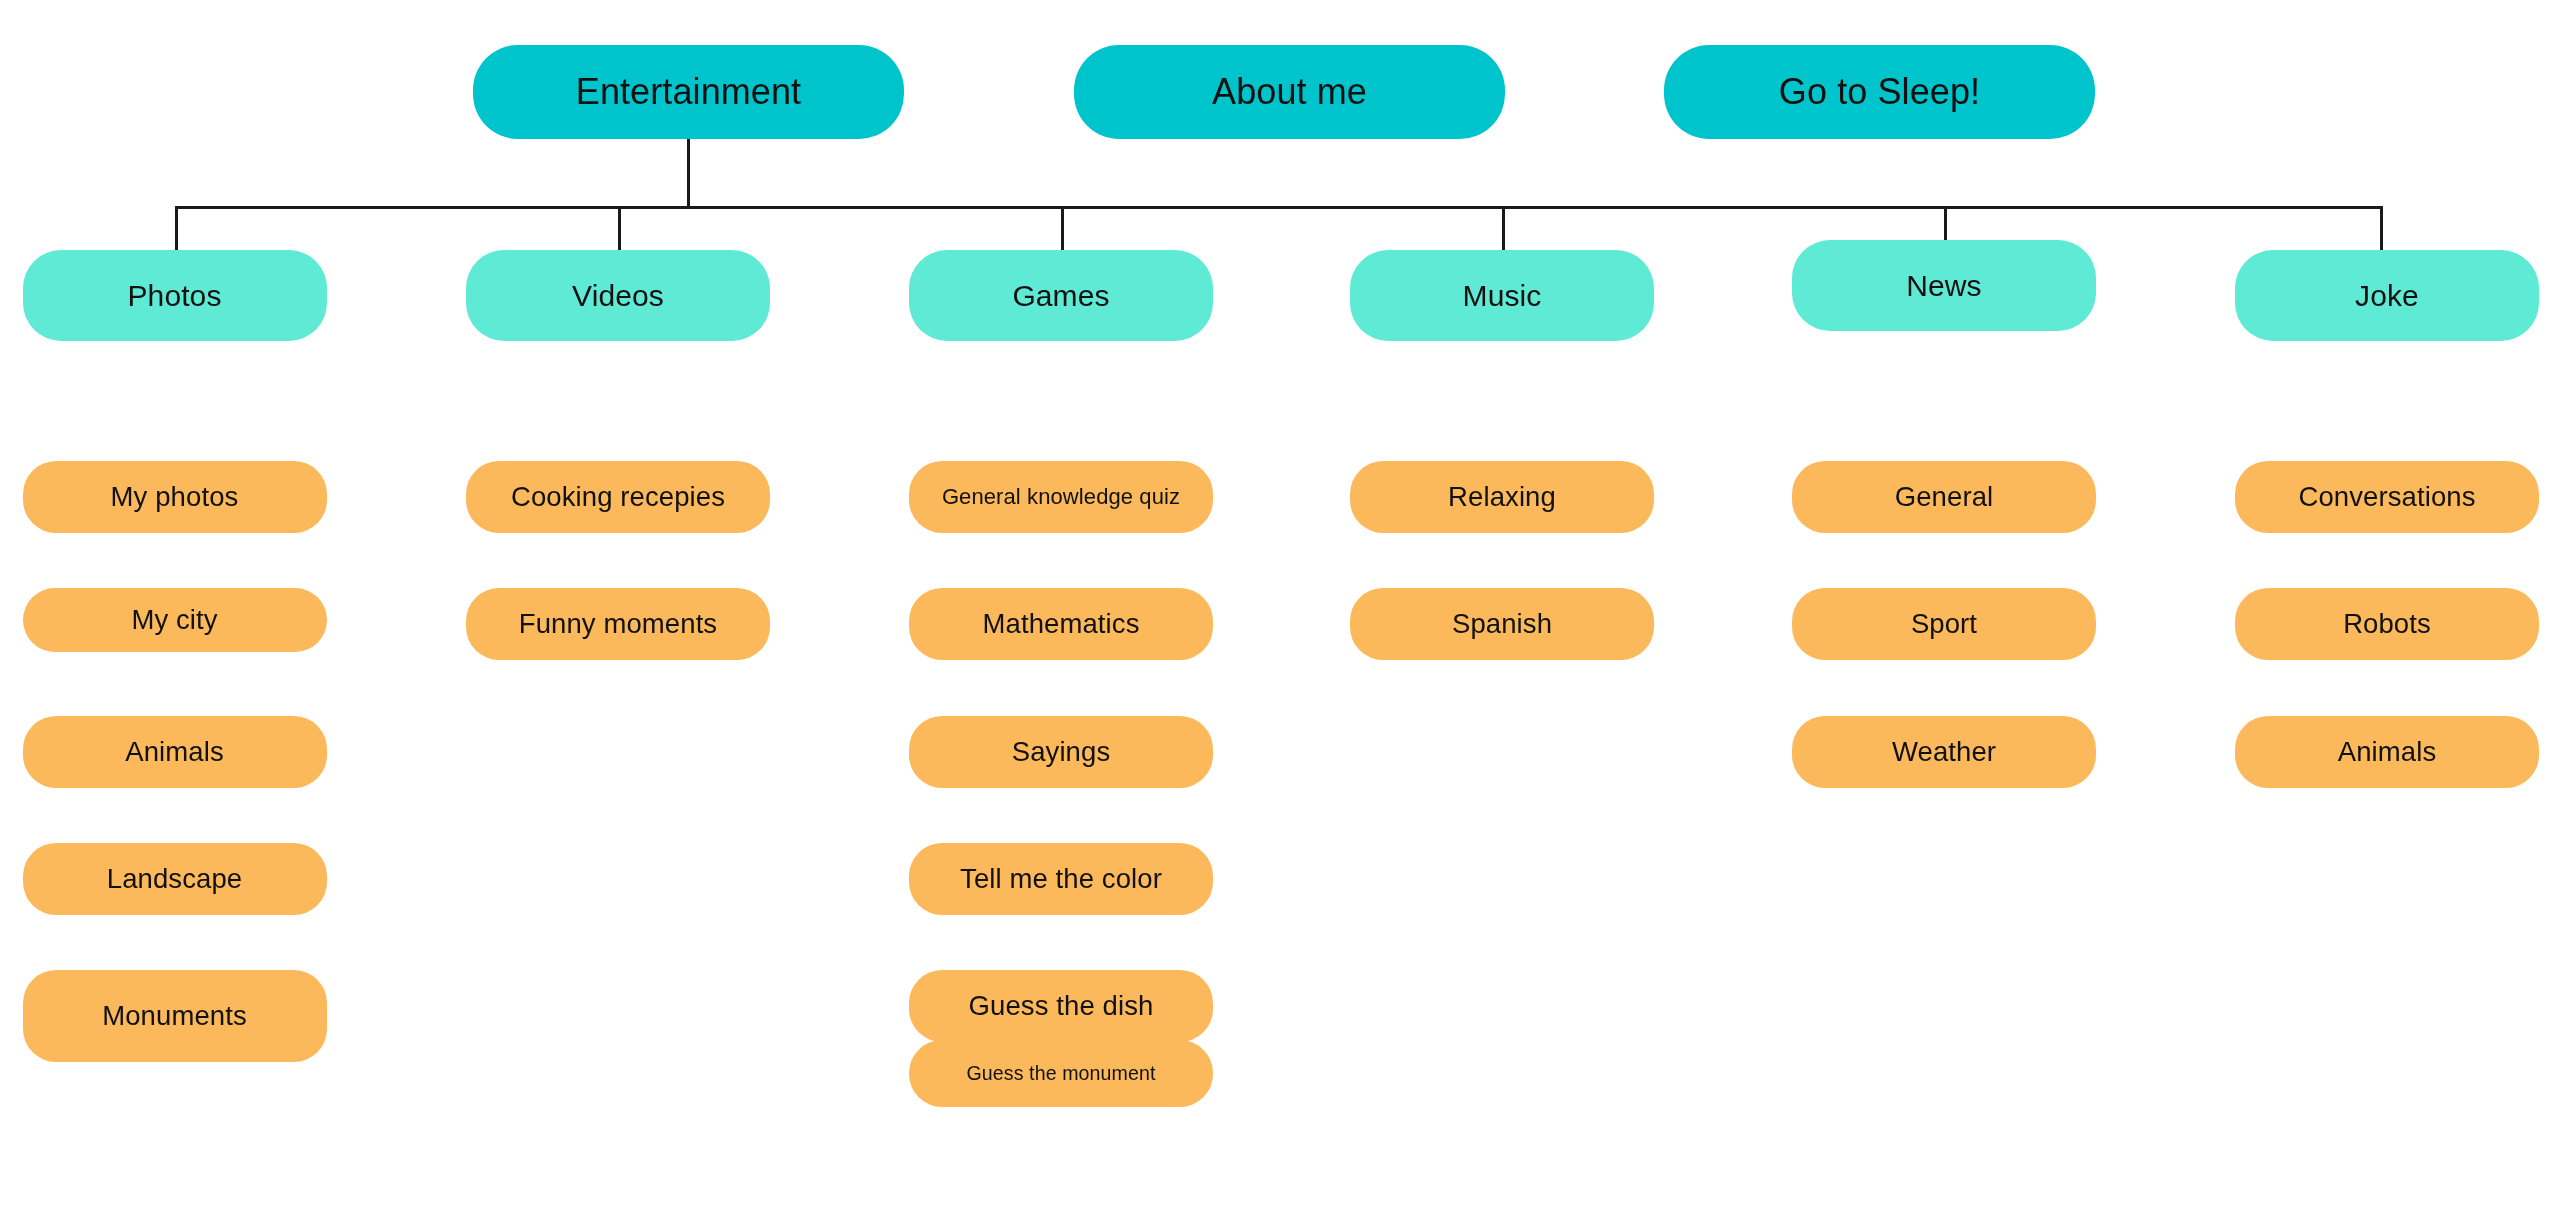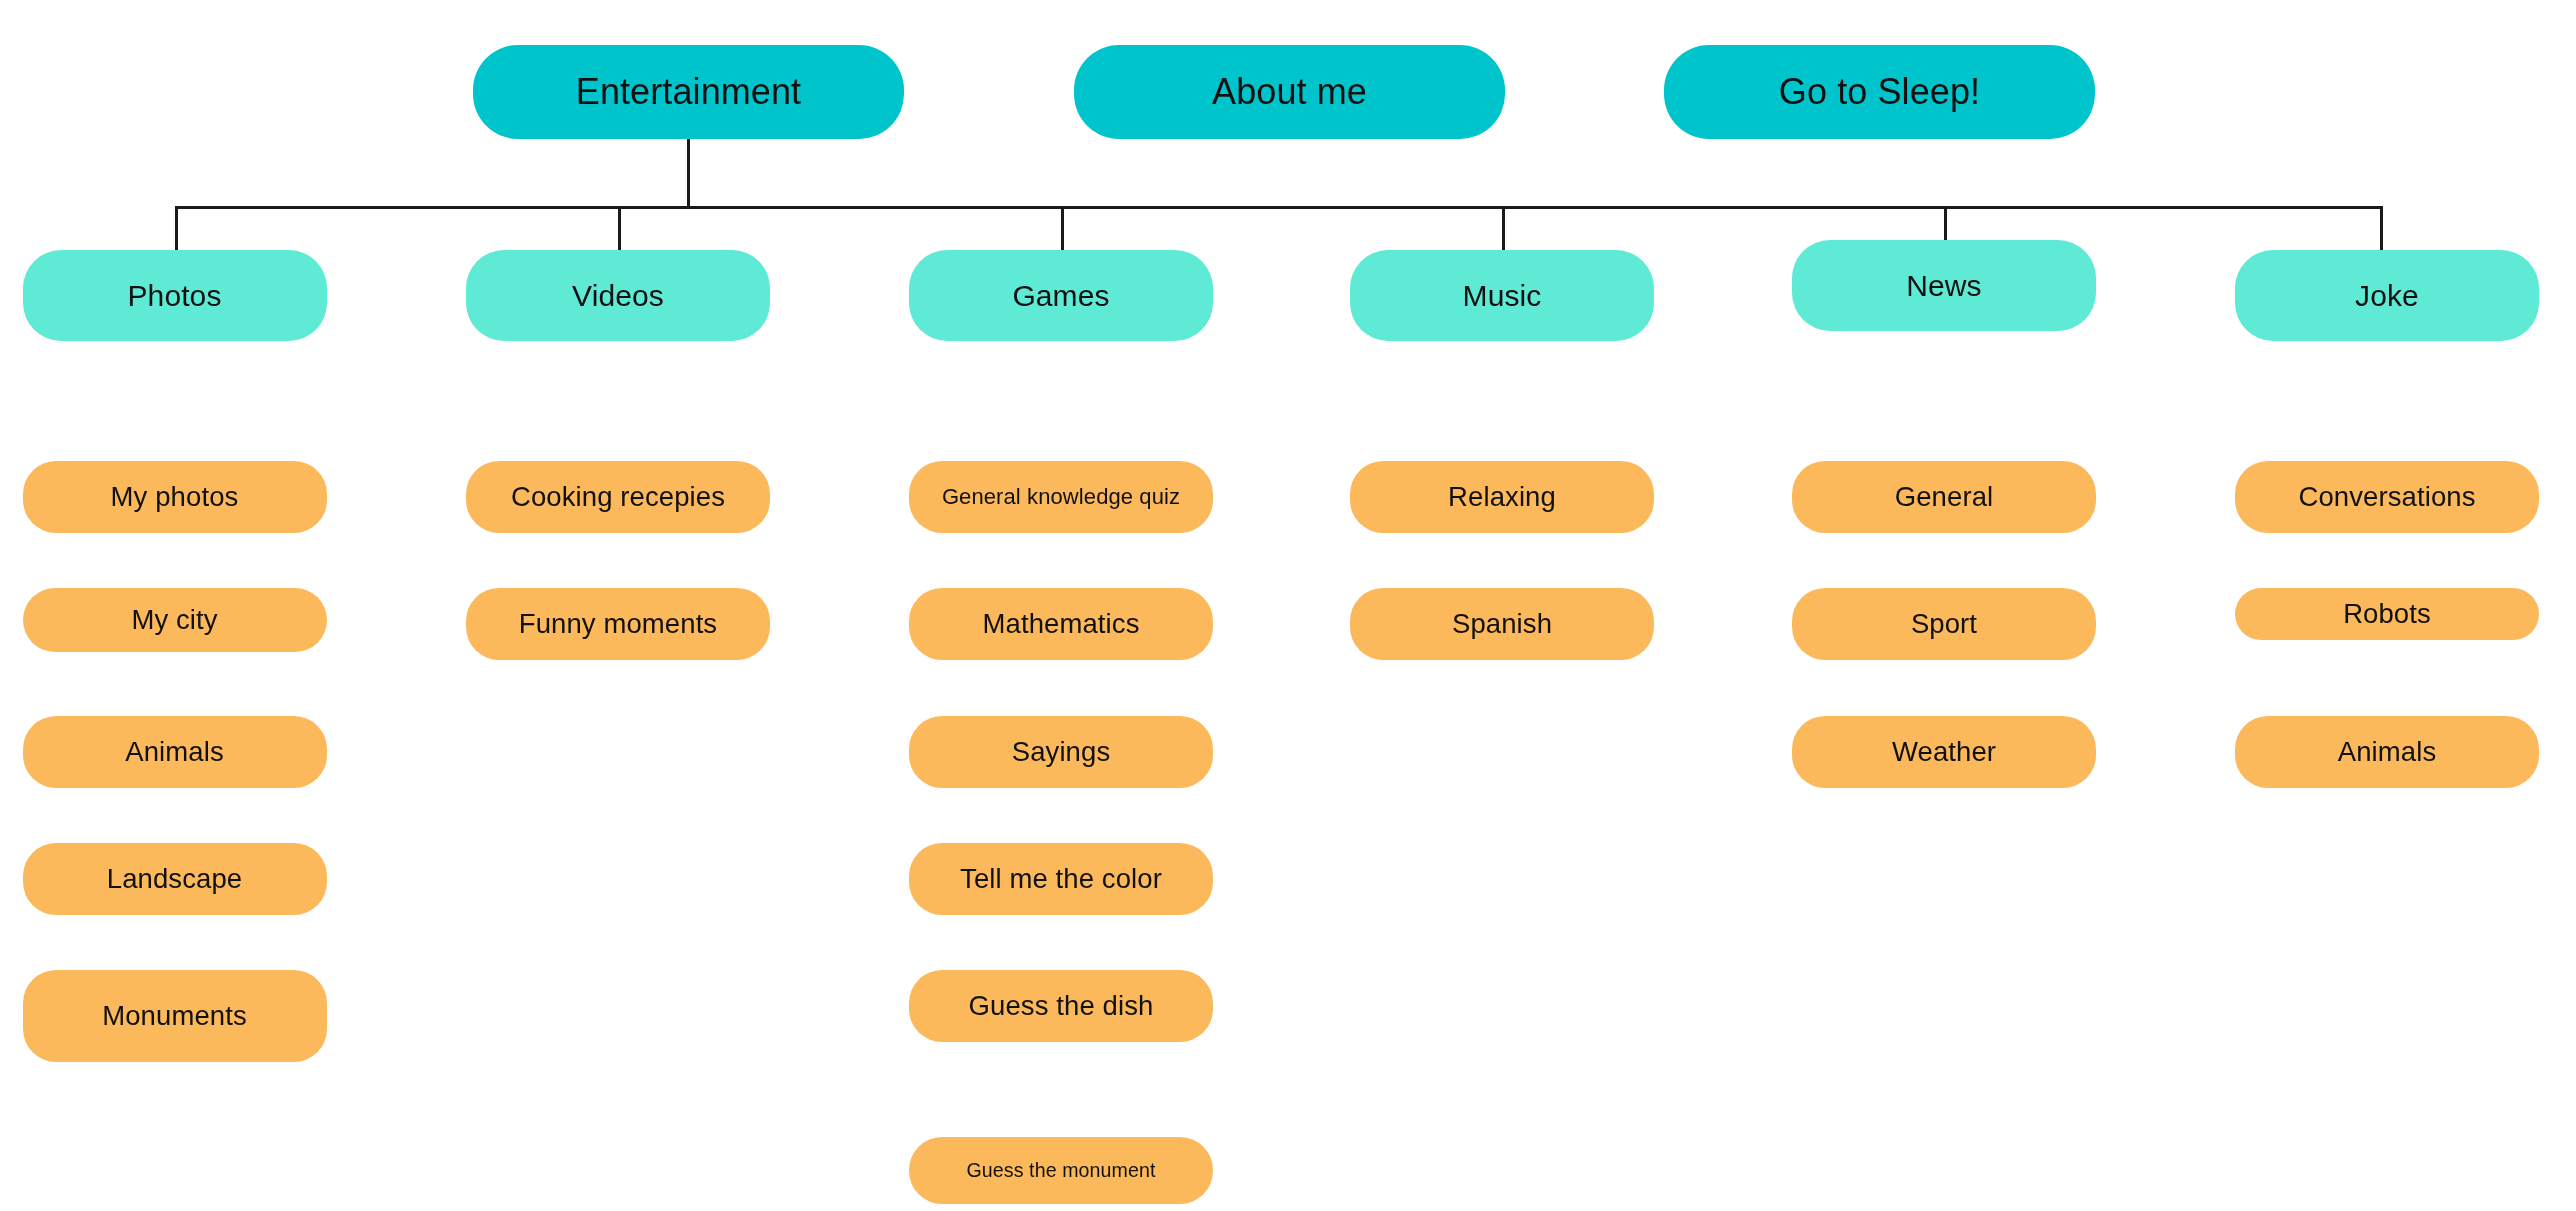--- a/index.html
+++ b/index.html
@@ -92,24 +92,24 @@
       <div class="node node-leaf" style="left: 22.5px; top: 716px; width: 304px; height: 72px;">Animals</div>
       <div class="node node-leaf" style="left: 22.5px; top: 843px; width: 304px; height: 72px;">Landscape</div>
       <div class="node node-leaf" style="left: 22.5px; top: 970px; width: 304px; height: 92px;">Monuments</div>
       <div class="node node-leaf" style="left: 466px; top: 461px; width: 304px; height: 72px;">Cooking recepies</div>
       <div class="node node-leaf" style="left: 466px; top: 588px; width: 304px; height: 72px;">Funny moments</div>
       <div class="node node-leaf xs" style="left: 909px; top: 461px; width: 304px; height: 72px;">General knowledge quiz</div>
       <div class="node node-leaf" style="left: 909px; top: 588px; width: 304px; height: 72px;">Mathematics</div>
       <div class="node node-leaf" style="left: 909px; top: 716px; width: 304px; height: 72px;">Sayings</div>
       <div class="node node-leaf" style="left: 909px; top: 843px; width: 304px; height: 72px;">Tell me the color</div>
       <div class="node node-leaf" style="left: 909px; top: 970px; width: 304px; height: 72px;">Guess the dish</div>
-      <div class="node node-leaf sm" style="left: 909px; top: 1137px; width: 304px; height: 67px;">Guess the monument</div>
+      <div class="node node-leaf sm" style="left: 909px; top: 1040px; width: 304px; height: 67px;">Guess the monument</div>
       <div class="node node-leaf" style="left: 1350px; top: 461px; width: 304px; height: 72px;">Relaxing</div>
       <div class="node node-leaf" style="left: 1350px; top: 588px; width: 304px; height: 72px;">Spanish</div>
       <div class="node node-leaf" style="left: 1792px; top: 461px; width: 304px; height: 72px;">General</div>
       <div class="node node-leaf" style="left: 1792px; top: 588px; width: 304px; height: 72px;">Sport</div>
       <div class="node node-leaf" style="left: 1792px; top: 716px; width: 304px; height: 72px;">Weather</div>
       <div class="node node-leaf" style="left: 2235px; top: 461px; width: 304px; height: 72px;">Conversations</div>
-      <div class="node node-leaf" style="left: 2235px; top: 588px; width: 304px; height: 52px;">Robots</div>
+      <div class="node node-leaf" style="left: 2235px; top: 588px; width: 304px; height: 72px;">Robots</div>
       <div class="node node-leaf" style="left: 2235px; top: 716px; width: 304px; height: 72px;">Animals</div>
     </div>
 </div>
 
 
 </body></html>

